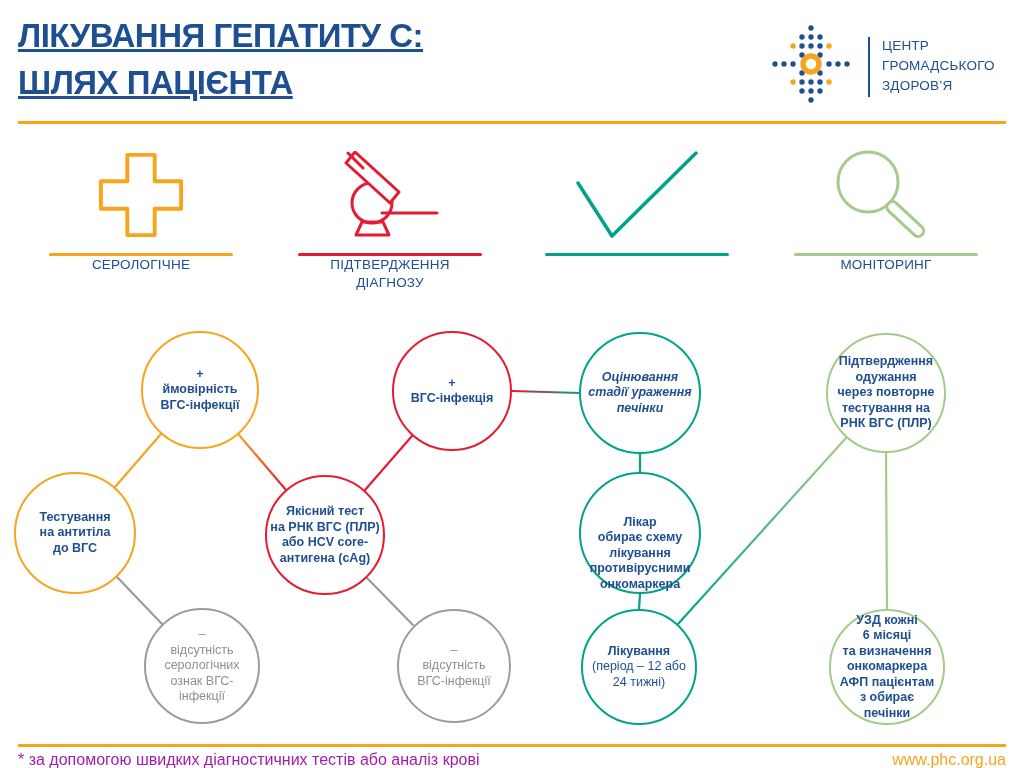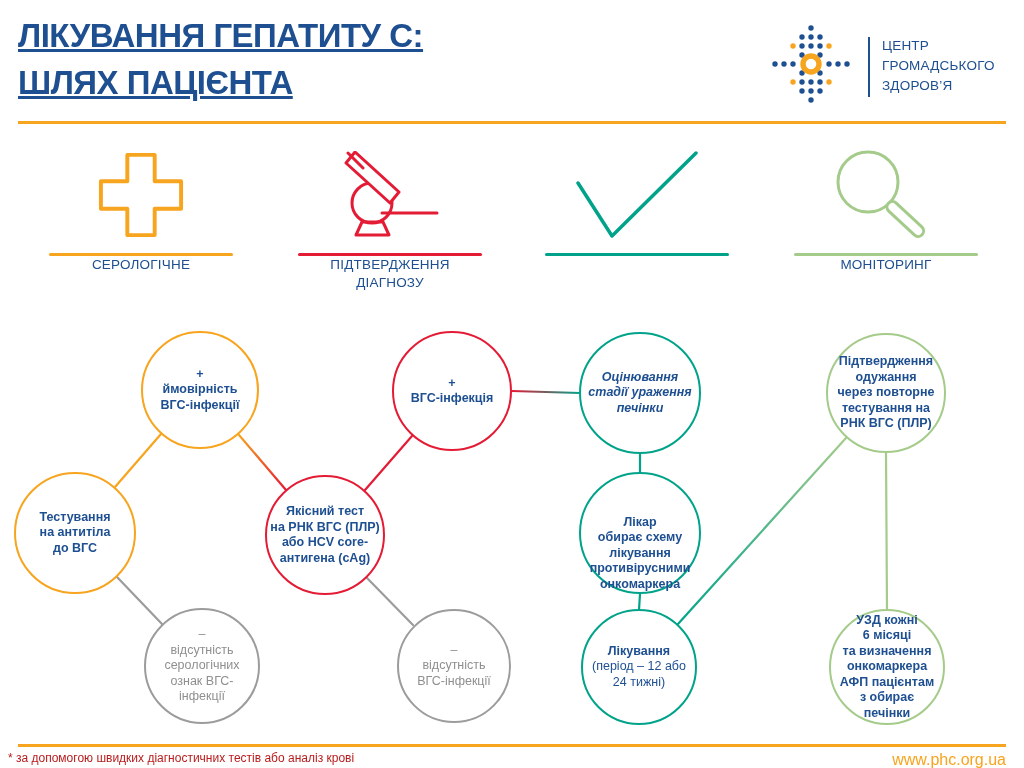--- a/index.html
+++ b/index.html
@@ -28,21 +28,21 @@
   
   #connector-svg { position:absolute; left:0; top:0; width:1024px; height:768px; z-index:1; }
   #node-layer .circle { position:absolute; z-index:2; background:#fff; border:2.5px solid;
     border-radius:50%; display:flex; flex-direction:column; align-items:center; justify-content:center;
     text-align:center; }
   .circle.blue { color:#1D4F91; font-size:12.5px; line-height:15.5px; }
   .circle.gray { color:#8F8F8F; font-size:12.5px; line-height:15.5px; border-width:2px !important; }
   .cl-b { font-weight:700; } .cl-r { font-weight:400; }
   
   .footer-rule { position:absolute; left:18px; top:744px; width:988px; height:2.5px; background:#F7A41E; }
-  .footnote { position:absolute; left:8px; top:751px; color:#b91c1c; font-size:12px; }
+  .footnote { position:absolute; left:18px; top:751px; color:#a21caf; font-size:16px; }
   .site-url { position:absolute; right:18px; top:751px; color:#F7A41E; font-size:16px; }
 </style>
 </head>
 <body>
 
 <div class="title">
   <div>ЛІКУВАННЯ ГЕПАТИТУ С:</div>
   <div>ШЛЯХ ПАЦІЄНТА</div>
 </div>
 

